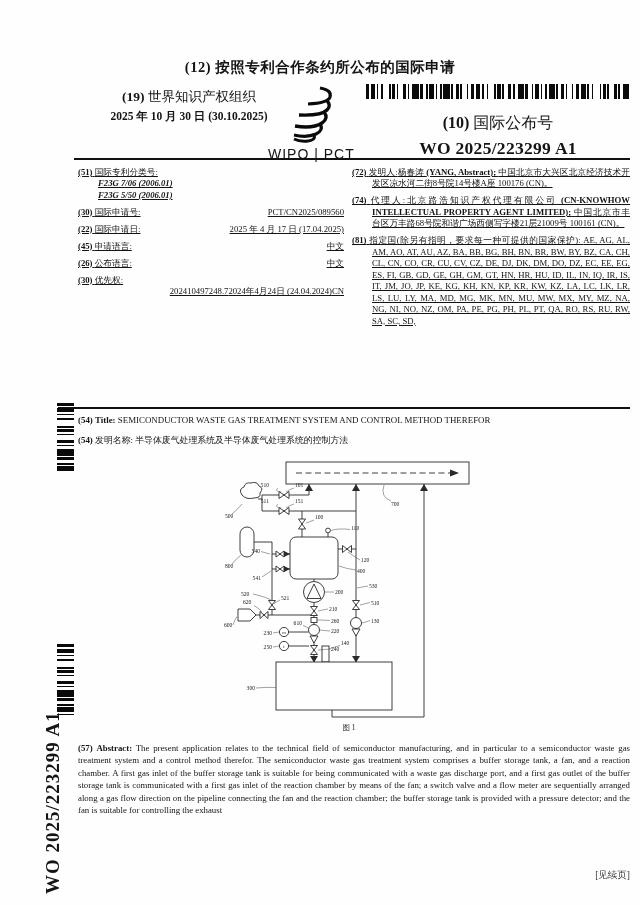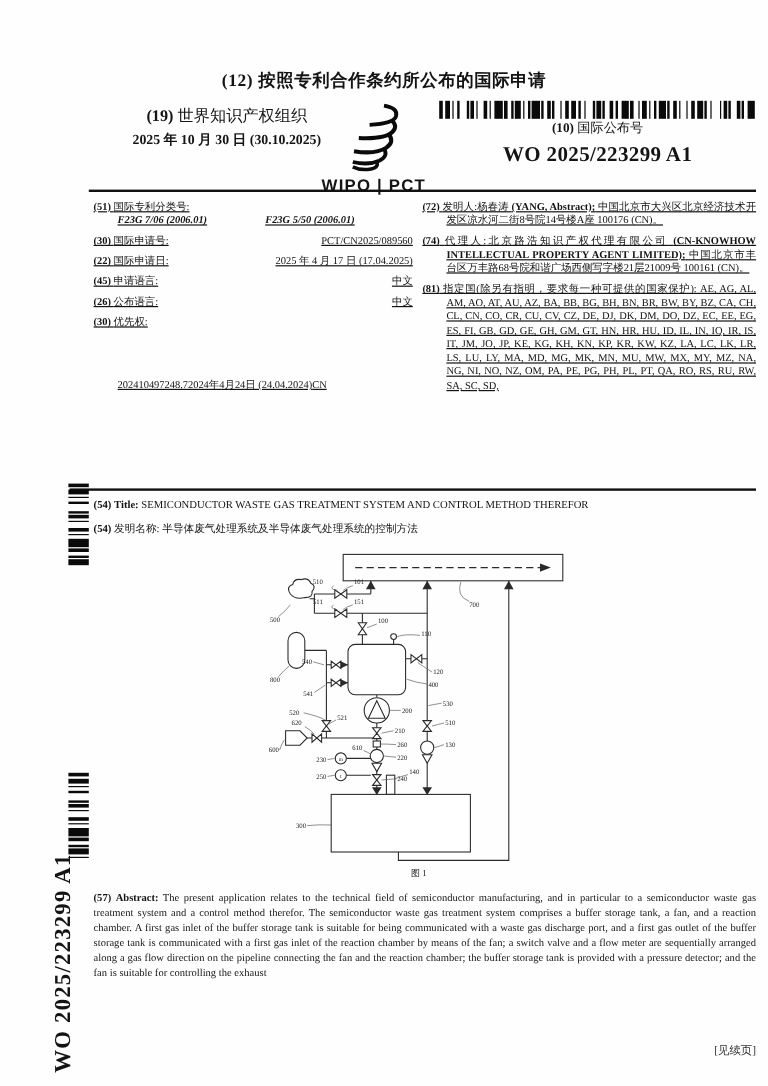--- a/index.html
+++ b/index.html
@@ -13,39 +13,39 @@
   .bi{font-weight:bold;font-style:italic;}
   
   .line12{top:58px;left:0;width:640px;text-align:center;font-size:14.5px;font-weight:bold;letter-spacing:.5px;}
   .hleft{top:88px;left:96px;width:186px;text-align:center;}
   .hleft .org{font-size:13.5px;}
   .hleft .bureau{font-size:13px;letter-spacing:7px;margin-top:2px;}
   .hleft .pubdate-label{font-size:11.5px;margin-top:12px;}
   .hleft .pubdate{font-size:11.5px;font-weight:bold;margin-top:3px;white-space:nowrap;}
   .logo{top:86px;left:268px;width:78px;text-align:center;}
   .logo svg{display:block;margin:0 auto;}
-  .logo .wipopct{font-size:14px;font-weight:bold;letter-spacing:1px;margin-top:2px;font-family:"Liberation Sans","DejaVu Sans",sans-serif;white-space:nowrap;}
+  .logo .wipopct{font-size:14px;font-weight:normal;letter-spacing:1px;margin-top:2px;font-family:"Liberation Sans","DejaVu Sans",sans-serif;white-space:nowrap;}
   .hright{top:84px;left:366px;width:264px;text-align:center;}
   .barcode{height:15px;display:flex;align-items:stretch;}
   .barcode span{background:#0a0a0a;display:block;height:100%;}
   .barcode span.sp{background:transparent;}
-  .pubno-label{font-size:11px;}
+  .pubno-label{font-size:16px;margin-top:14px;}
   .pubno{font-size:17.5px;font-weight:bold;margin-top:4px;letter-spacing:.3px;white-space:nowrap;}
   .rule1{top:158px;left:74px;width:556px;height:2px;background:#111;}
   .rule2{top:407px;left:58px;width:572px;height:1.6px;background:#111;}
   
   .col{font-size:8.7px;line-height:1.32;}
   .colL{top:167px;left:78px;width:266px;}
   .colR{top:167px;left:352px;width:278px;}
   .row{margin-bottom:5.5px;text-decoration:underline;}
   .flexrow{display:flex;justify-content:space-between;}
   .hang{padding-left:20px;text-indent:-20px;text-align:justify;}
-  .ipcline{display:flex;padding-left:20px;}
+  .ipcline{display:flex;padding-left:20px;flex-direction:column;}
   .ipcline .c{width:123px;}
-  .prline{display:flex;justify-content:flex-start;padding-left:20px;margin-top:40px;}
+  .prline{display:flex;justify-content:flex-end;padding-left:20px;}
   
   .titleblock{top:415px;left:78px;width:552px;font-size:8.9px;}
   .titleblock .t{margin-bottom:9px;}
   .abstract{top:742px;left:78px;width:552px;font-size:8.8px;line-height:1.42;text-align:justify;}
   
   .figure{top:459px;left:224px;width:252px;height:276px;}
   .figure svg text{font-family:"Liberation Serif","DejaVu Serif",serif;}
   
   .vbarcode{left:57px;width:17px;display:flex;flex-direction:column;}
   .vbarcode span{background:#0a0a0a;display:block;width:100%;}

